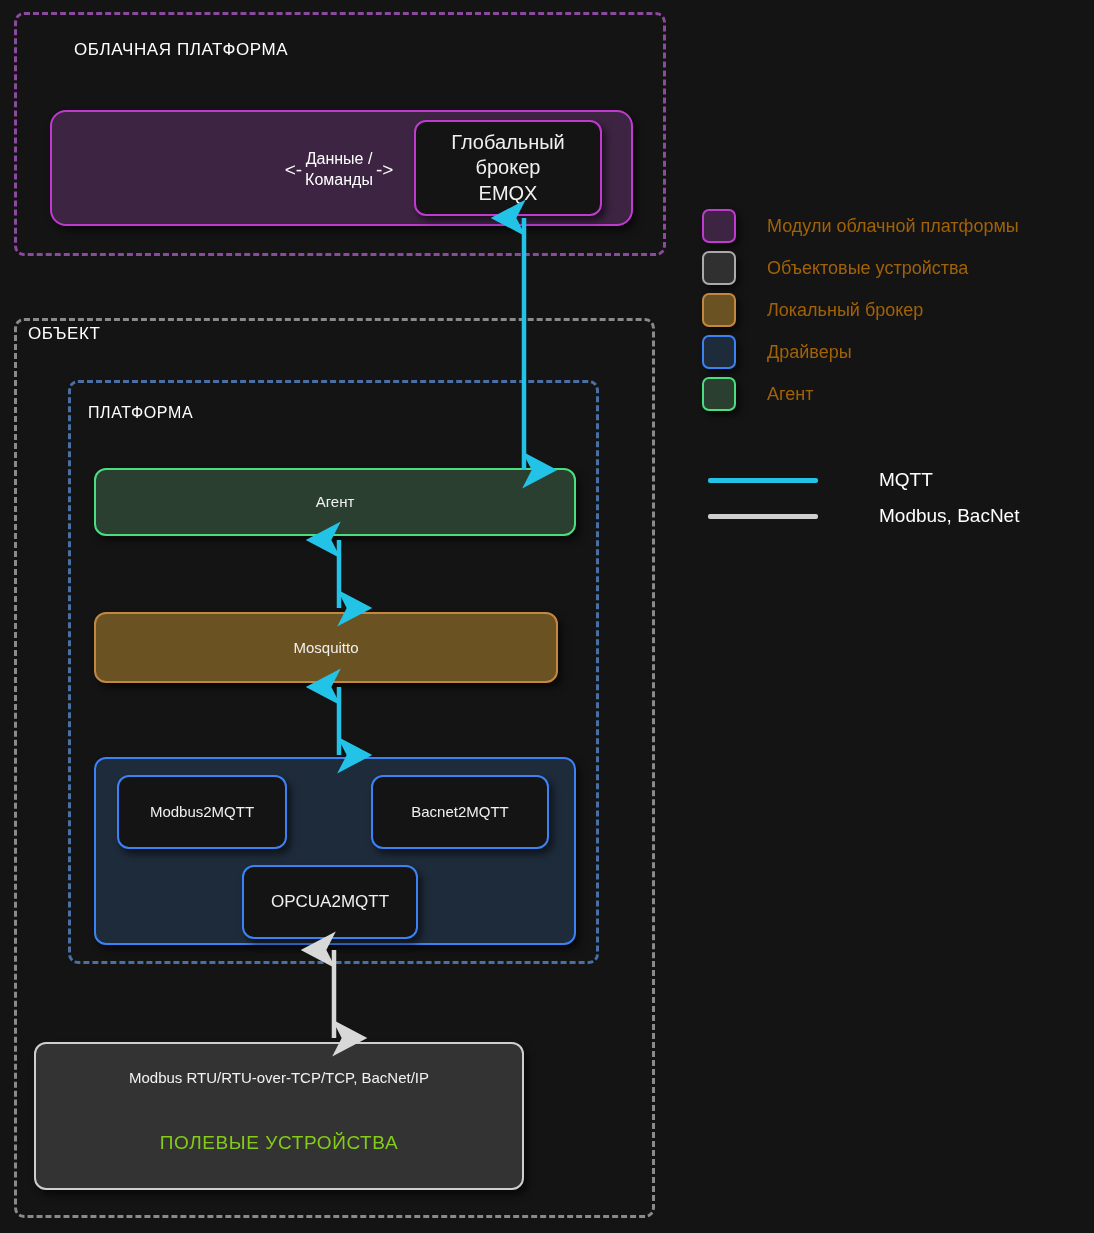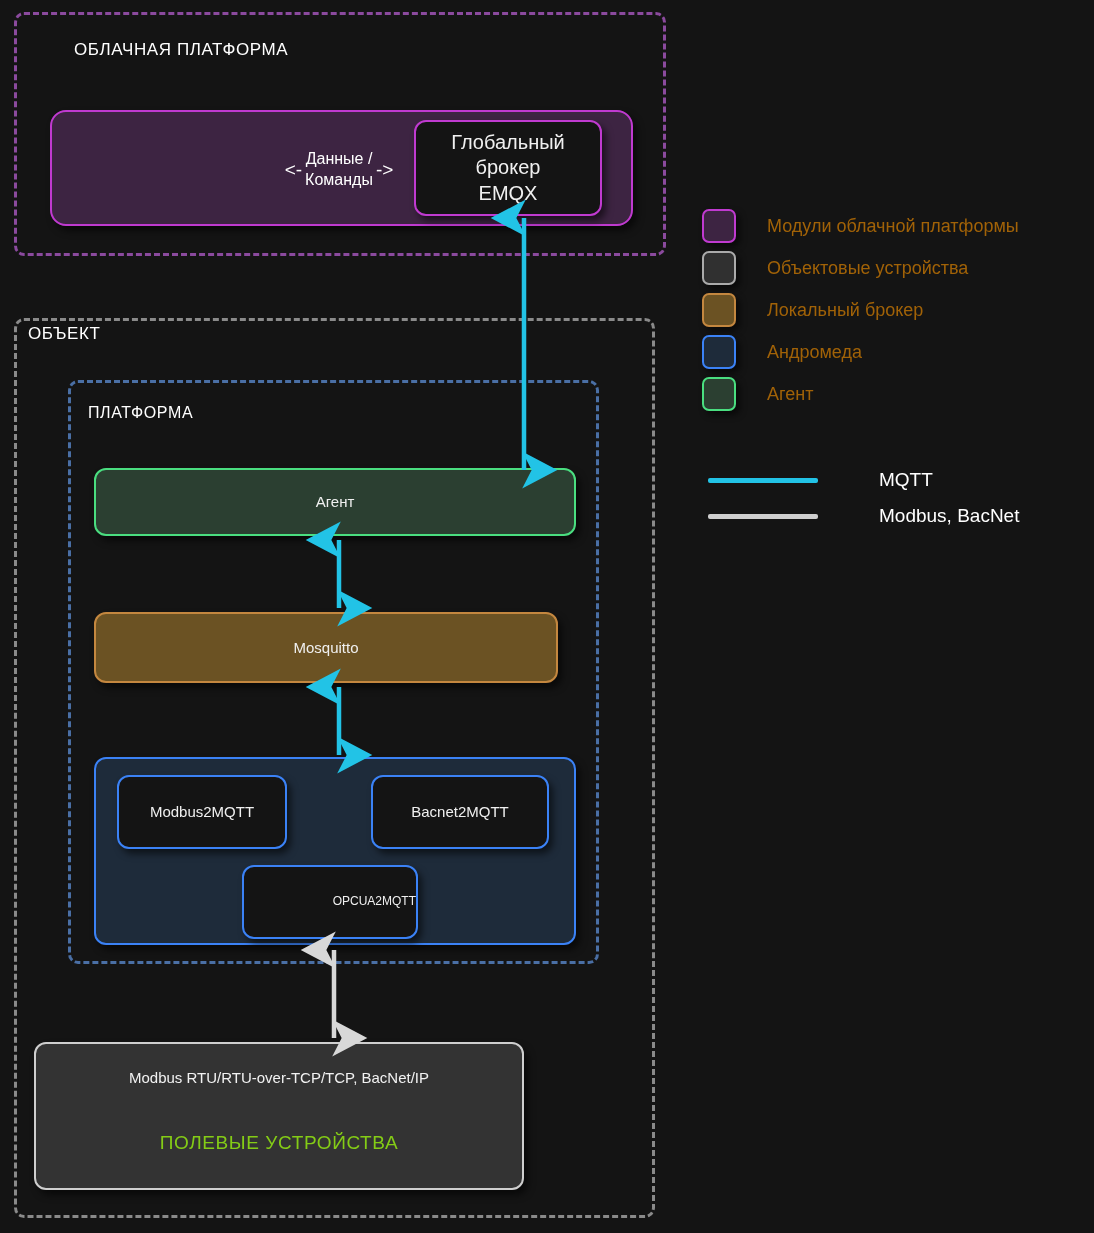--- a/index.html
+++ b/index.html
@@ -117,22 +117,21 @@
   #bacnet2mqtt-node {
     left: 371px; top: 775px; width: 178px; height: 74px;
     background: #141414;
     border-color: #3b82f6;
     font-size: 15px;
   }
   #opcua2mqtt-node {
     left: 242px; top: 865px; width: 176px; height: 74px;
     background: #141414;
     border-color: #3b82f6;
-    font-size: 12px;
-    justify-content: flex-end;
+    font-size: 17px;
   }
 
   
   #field-devices-node {
     left: 34px; top: 1042px; width: 490px; height: 148px;
     background: #333333;
     border-color: #cfcfcf;
     flex-direction: column;
     justify-content: flex-start;
     padding-top: 24px;
@@ -316,21 +315,21 @@
     <div class="legend-row">
       <div class="legend-swatch" style="background:#303030;border-color:#aaaaaa;"></div>
       <div class="legend-label">Объектовые устройства</div>
     </div>
     <div class="legend-row">
       <div class="legend-swatch" style="background:#6b5223;border-color:#c4873f;"></div>
       <div class="legend-label">Локальный брокер</div>
     </div>
     <div class="legend-row">
       <div class="legend-swatch" style="background:#1e2b3a;border-color:#3b82f6;"></div>
-      <div class="legend-label">Андромеда</div>
+      <div class="legend-label">Драйверы</div>
     </div>
     <div class="legend-row">
       <div class="legend-swatch" style="background:#2b3f31;border-color:#4ade80;"></div>
       <div class="legend-label">Агент</div>
     </div>
   </div>
 
   <div id="line-legend">
     <div class="line-legend-row">
       <div class="legend-line" style="background:#22c3e6;"></div>

